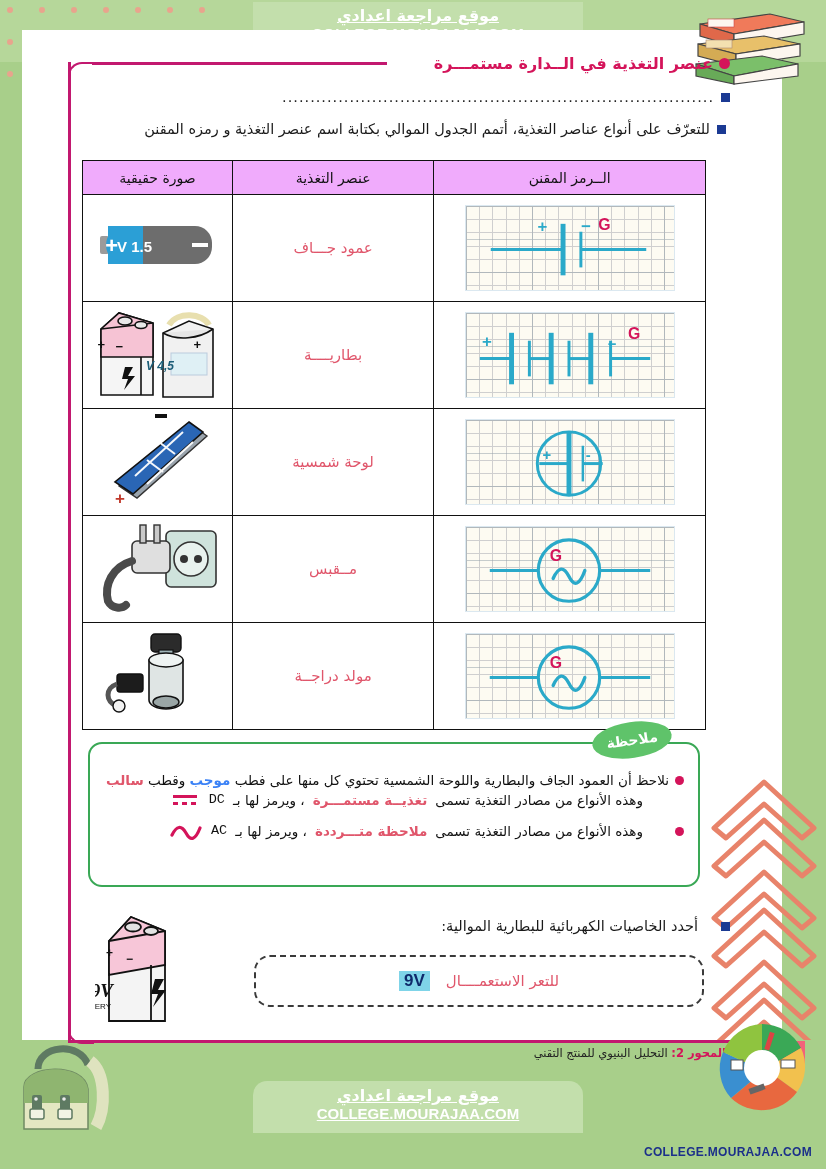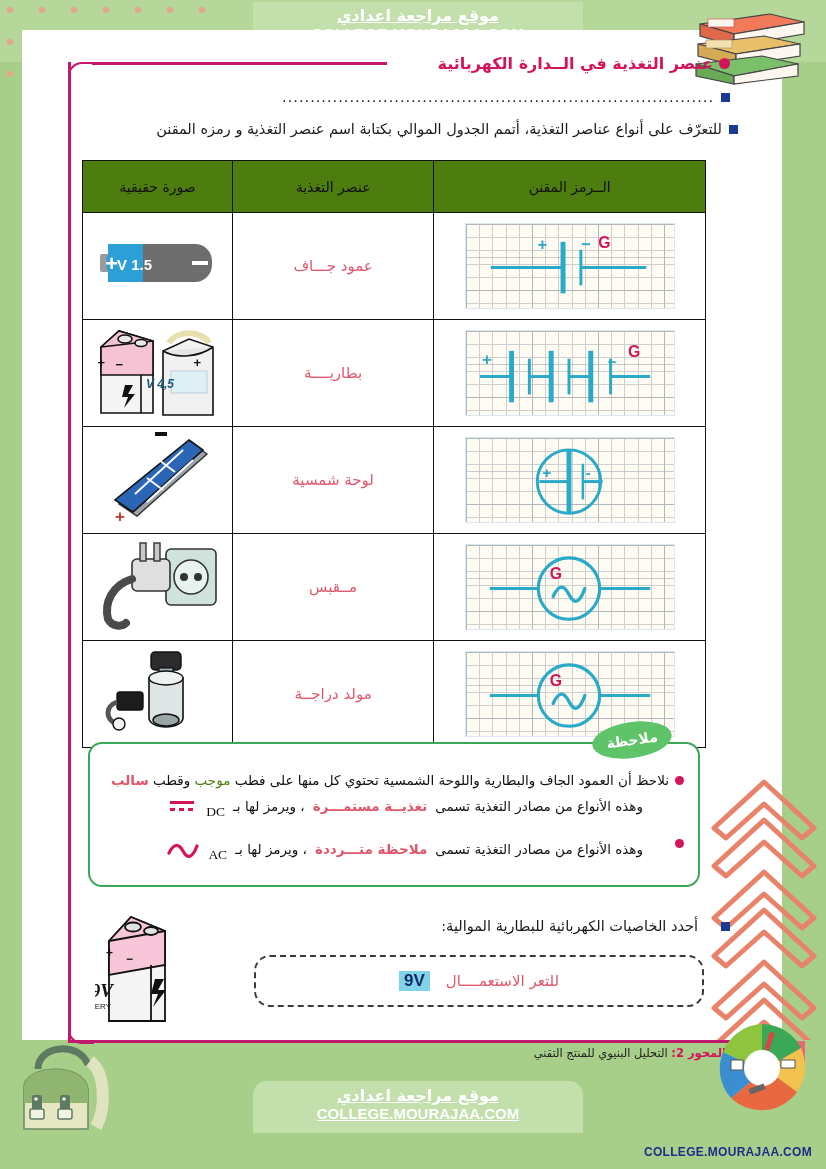--- a/index.html
+++ b/index.html
@@ -84,21 +84,21 @@
 
   
   .tbl {
     position:absolute; left:82px; top:160px; width:624px;
     border-collapse:collapse; z-index:9; background:#fff;
   }
   .tbl th, .tbl td {
     border:1.6px solid #111; text-align:center; vertical-align:middle;
   }
   .tbl th {
-    background:#4d7c0f; font-size:14px; color:#111; font-weight:normal; height:52px;
+    background:#f0abfc; font-size:14px; color:#111; font-weight:normal; height:34px;
   }
   .col-sym { width:272px; }
   .col-name { width:202px; }
   .col-img { width:150px; }
   .tbl td { height:107px; }
   .cell-name { font-size:15px; color:#e0566b; }
 
   
   .gridbox {
     width:210px; height:86px; margin:0 auto; position:relative;
@@ -126,23 +126,23 @@
     position:absolute; right:26px; top:-22px; width:80px; height:36px;
     background:#5fc36a; border-radius:50%; z-index:11;
     display:flex; align-items:center; justify-content:center;
     transform:rotate(-8deg);
   }
   .note-tag span { color:#fff; font-size:14px; font-weight:bold; }
   .note-row { display:flex; align-items:flex-start; gap:6px; padding:0 14px; }
   .note-dot { width:9px; height:9px; border-radius:50%; background:#d4145a; flex:0 0 auto; margin-top:6px; }
   .note-l1 { font-size:13.5px; color:#111; line-height:1.5; }
   .note-l2 { font-size:13.5px; color:#111; line-height:1.5; padding-right:26px; }
-  .hl-pink { color:#4d7c0f; font-weight:normal; }
+  .hl-pink { color:#3b82f6; font-weight:bold; }
   .hl-red  { color:#e0566b; font-weight:bold; }
-  .ltr { direction:ltr; display:inline-block; font-family:Liberation Serif, serif;margin-top:12px; }
+  .ltr { direction:ltr; display:inline-block; font-family:Liberation Mono, monospace; }
 
   
   .ex-line { position:absolute; right:96px; top:917px; z-index:9;
              display:flex; align-items:center; gap:23px; }
   .dashbox {
     position:absolute; left:254px; top:955px; width:450px; height:52px;
     border:2.5px dashed #3a3a3a; border-radius:16px; z-index:9;
     display:flex; align-items:center; justify-content:center; gap:16px;
   }
   .dash-label { font-size:15px; color:#e0566b; }
@@ -244,29 +244,29 @@
 
 <div class="sheet"></div>
 <div class="border-v"></div>
 <div class="border-t"></div>
 <div class="border-b"></div>
 <div class="border-corner"></div>
 <div class="border-corner-tl"></div>
 
 <div class="sec-title-wrap">
   <span class="sec-bullet"></span>
-  <span class="sec-title">عنصر التغذية في الــدارة الكهربائية</span>
+  <span class="sec-title">عنصر التغذية في الــدارة مستمـــرة</span>
 </div>
 
 <div class="task" style="right:96px; top:88px; width:600px;">
   <span class="task-sq"></span>
   <span class="task-txt dotleader">.............................................................................</span>
 </div>
 
-<div class="task" style="right:88px; top:120px; width:610px;">
+<div class="task" style="right:100px; top:120px; width:610px;">
   <span class="task-sq"></span>
   <span class="task-txt">للتعرّف على أنواع عناصر التغذية، أتمم الجدول الموالي بكتابة اسم عنصر التغذية و رمزه المقنن</span>
 </div>
 
 <table class="tbl">
   <thead>
     <tr>
       <th class="col-sym">الــرمز المقنن</th>
       <th class="col-name">عنصر التغذية</th>
       <th class="col-img">صورة حقيقية</th>

